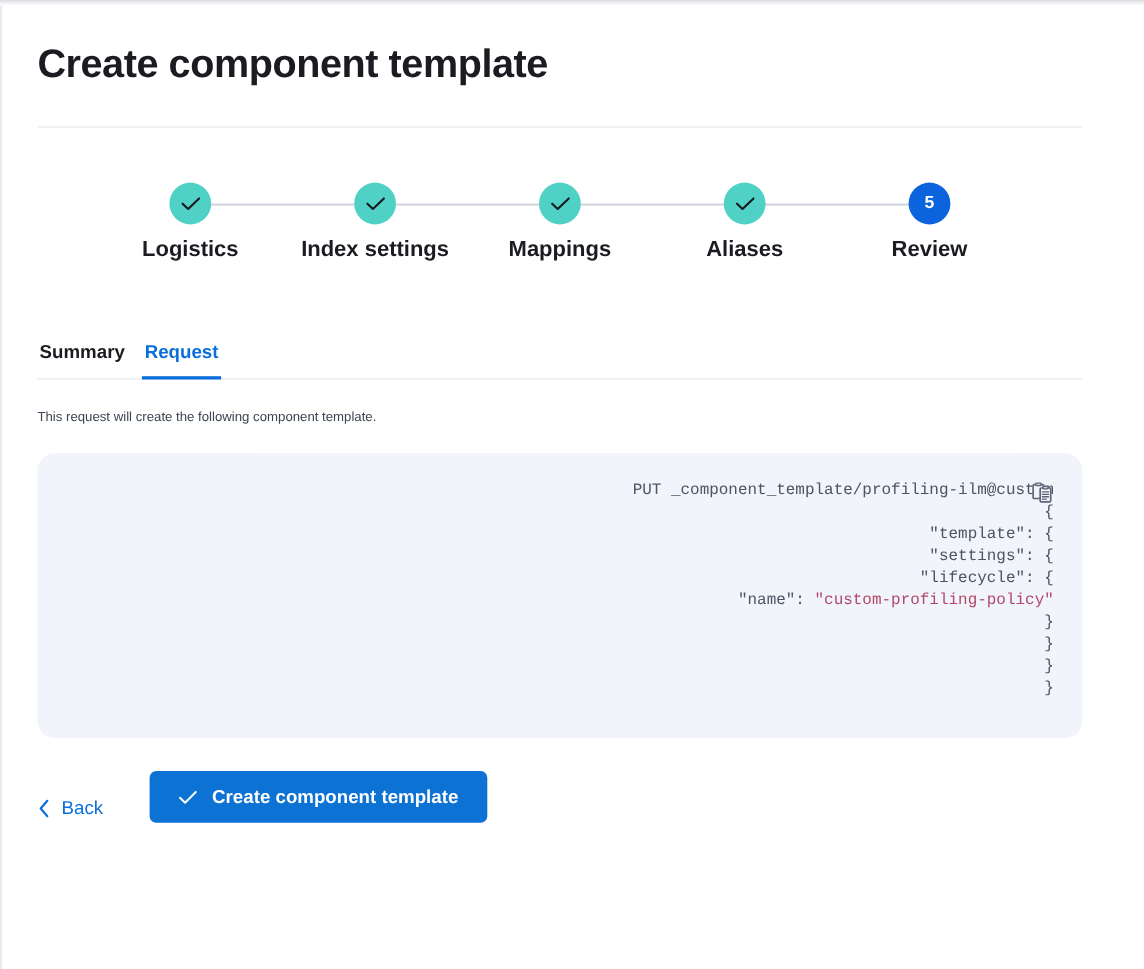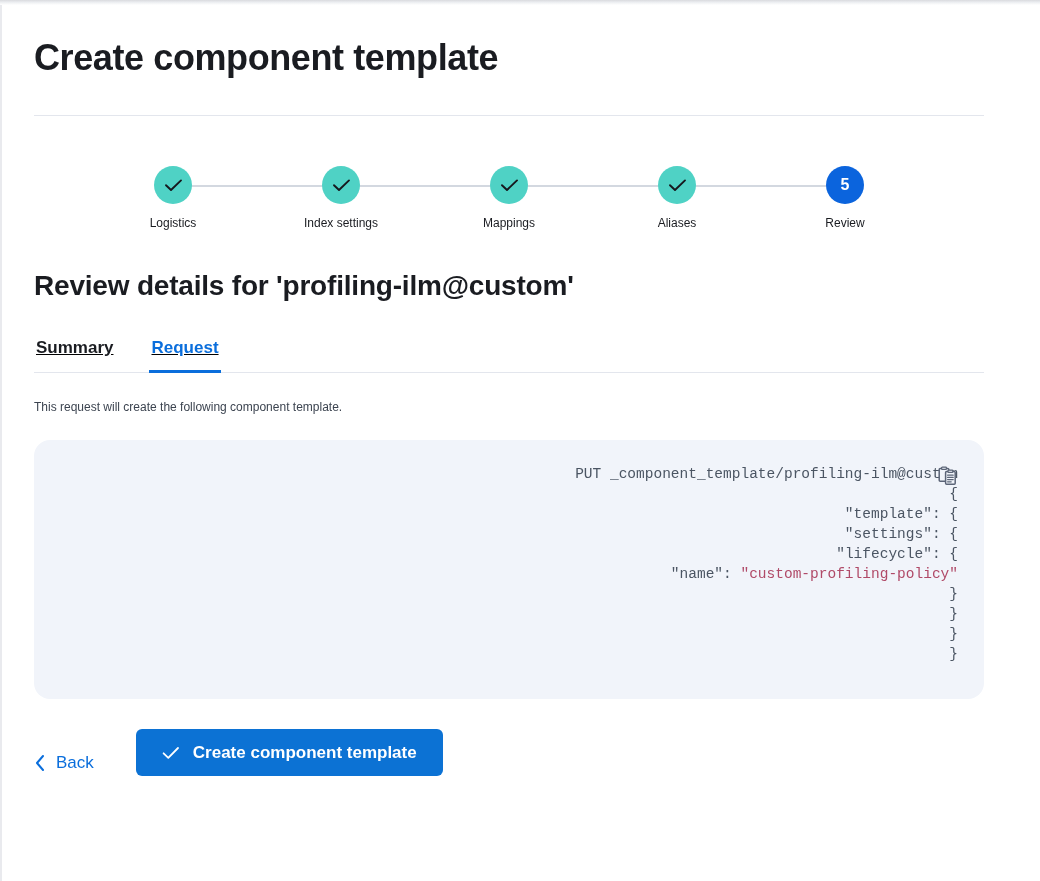--- a/index.html
+++ b/index.html
@@ -77,22 +77,22 @@
   }
   .step-bubble.current {
     background: #0b64dd;
     color: #ffffff;
     font-size: 16px;
     font-weight: 600;
   }
   .step-bubble svg { display: block; }
   .step-label {
     margin-top: 12px;
-    font-size: 12px;
-    font-weight: 400;
+    font-size: 20px;
+    font-weight: 700;
     color: #1a1c21;
     white-space: nowrap;
   }
   .step-line {
     position: absolute;
     top: 19px;
     height: 2px;
     background: #d3d8e0;
     z-index: 1;
   }
@@ -102,25 +102,24 @@
     font-size: 28px;
     font-weight: 700;
     color: #1a1c21;
     letter-spacing: -0.2px;
     margin: 0;
     padding-top: 8px;
   }
 
   
   .tabs {
-    margin-top: 36px;
-    display: flex;
-    gap: 34px;
+    margin-top: 48px;
+    display: flex;
+    gap: 14px;
     border-bottom: 1px solid #e3e6ed;
-    text-decoration: underline;
   }
   .tab {
     font-size: 17px;
     font-weight: 700;
     color: #1a1c21;
     padding: 0 2px 12px 2px;
     margin-bottom: -1px;
     border-bottom: 3px solid transparent;
     cursor: pointer;
     background: none; border-top: none; border-left: none; border-right: none;
@@ -254,21 +253,20 @@
           </div>
           <div class="step-label">Aliases</div>
         </div>
         <div class="step">
           <div class="step-bubble current">5</div>
           <div class="step-label">Review</div>
         </div>
       </div>
   </div>
 
-  <h2 class="review-heading">Review details for 'profiling-ilm@custom'</h2>
 
   <div class="tabs" id="tabs">
       <button class="tab">Summary</button>
       <button class="tab active">Request</button>
     </div>
 
   <p class="description">This request will create the following component template.</p>
 
   <div class="code-panel">
     <pre id="code-pre">PUT _component_template/profiling-ilm@custom

